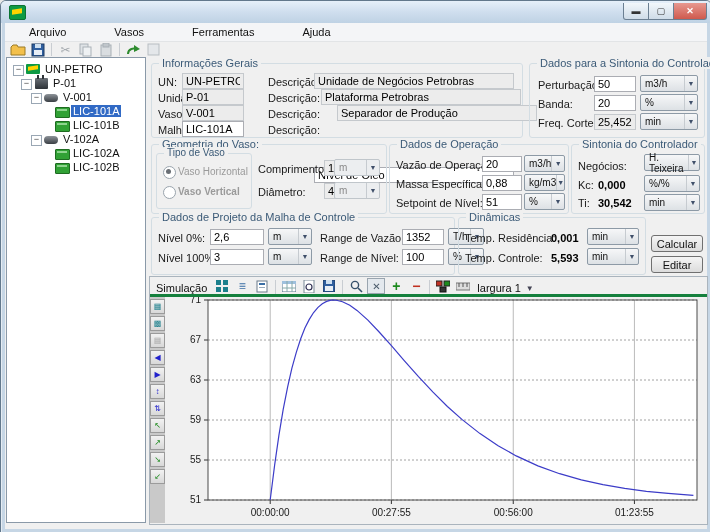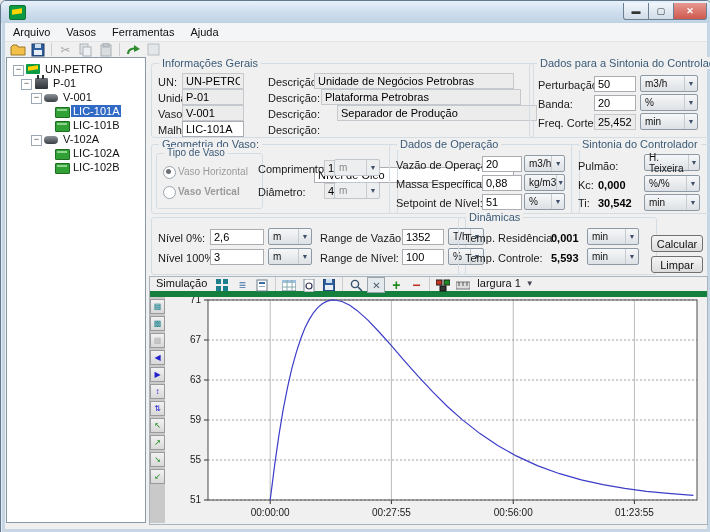--- a/index.html
+++ b/index.html
@@ -12,57 +12,57 @@
   .app-icon::after{content:"";position:absolute;left:2px;top:3px;width:10px;height:5px;background:#ffd400;transform:skewY(-8deg);}
   .winbtns{position:absolute;right:4px;top:2px;display:flex;}
   .wbtn{height:16px;border:1px solid #6b7f92;border-top:none;display:flex;align-items:center;justify-content:center;
     font-size:9px;color:#333;background:linear-gradient(#f2f7fb,#cfdce8);}
   .wbtn.min{width:24px;border-radius:0 0 0 3px;}
   .wbtn.max{width:24px;border-left:none;}
   .wbtn.close{width:32px;border-left:none;border-radius:0 0 3px 0;background:linear-gradient(#e79890,#cf5a4e);color:#fff;font-weight:bold;}
   .client{position:absolute;left:4px;top:22px;width:702px;height:506px;background:#f0f0f0;}
   
   .menubar{position:absolute;left:0;top:0;width:100%;height:18px;background:#f4f5f7;display:flex;align-items:center;border-bottom:1px solid #e2e4e6;}
-  .menu-item{padding:2px 8px;font-size:11px;color:#111;}
+  .menu-item{padding:2px 24px;font-size:11px;color:#111;}
   .toolbar{position:absolute;left:0;top:18px;width:100%;height:17px;display:flex;align-items:center;gap:3px;padding-left:4px;}
   .tico{width:17px;height:15px;display:flex;align-items:center;justify-content:center;}
   .tsep{width:1px;height:13px;background:#c9cdd2;margin:0 2px;}
   
   .treepanel{position:absolute;left:1px;top:34px;width:138px;height:464px;background:#fff;border:1px solid #8a99a8;}
   .titem{position:absolute;height:13px;font-size:11px;color:#111;white-space:nowrap;}
   .titem .tlabel{padding:0 2px;}
   .titem.sel .tlabel{background:#316ac5;color:#fff;}
   .ebox{position:absolute;width:9px;height:9px;background:#fff;border:1px solid #9aa7b4;font-size:9px;line-height:7px;text-align:center;color:#444;}
   .flagicon{position:absolute;width:14px;height:10px;background:#0d9a44;border-radius:1px;}
   .flagicon::after{content:"";position:absolute;left:2px;top:2px;width:10px;height:4px;background:#ffd400;transform:skewY(-8deg);}
   .platicon{position:absolute;width:13px;height:11px;background:linear-gradient(#6a7077,#2e3338);border-radius:1px;}
   .platicon::after{content:"";position:absolute;left:2px;top:-3px;width:2px;height:4px;background:#2e3338;box-shadow:5px 0 0 #2e3338;}
   .vesicon{position:absolute;width:14px;height:8px;background:linear-gradient(#8d9399,#3a3f44);border-radius:4px;}
   .loopicon{position:absolute;width:13px;height:9px;background:#31a135;border:1px solid #1e6b21;border-radius:1px;}
   .loopicon::after{content:"";position:absolute;left:1px;top:1px;width:10px;height:2px;background:#8fd48f;}
   
-  .gbox{position:absolute;border:1px solid #d3dde3;border-radius:3px;padding-left:11px;}
+  .gbox{position:absolute;border:1px solid #d3dde3;border-radius:3px;}
   .cap{position:absolute;top:-7px;left:7px;background:#f0f0f0;padding:0 3px;font-size:11px;color:#3b5a77;white-space:nowrap;}
   .lbl{position:absolute;font-size:11px;color:#1a1a1a;white-space:nowrap;}
   .bval{position:absolute;font-size:11px;font-weight:bold;color:#000;white-space:nowrap;}
   .txt{position:absolute;height:16px;box-sizing:border-box;border:1px solid #abadb3;background:#fff;
     font-family:"Liberation Sans",sans-serif;font-size:11px;padding:0 3px;color:#000;}
   .txt.dis{background:#ececec;border-color:#c5c9cd;}
   .combo{position:absolute;height:17px;box-sizing:border-box;border:1px solid #8d9aa6;border-radius:2px;
     background:linear-gradient(#f6f7f8,#dde1e5);display:flex;align-items:center;font-size:10px;color:#111;padding-left:4px;}
   .combo .arr{margin-left:auto;width:12px;align-self:stretch;display:flex;align-items:center;justify-content:center;
     font-size:7px;color:#40506a;border-left:1px solid #c6cbd0;}
   .combo.dis{color:#8a8a8a;background:#eceef0;border-color:#c0c6cb;}
   .radio{position:absolute;width:11px;height:11px;border:1px solid #9aa4ad;border-radius:50%;background:#fff;}
   .radio.on::after{content:"";position:absolute;left:2px;top:2px;width:5px;height:5px;border-radius:50%;background:#6a6f75;}
   .btn{position:absolute;box-sizing:border-box;border:1px solid #707070;border-radius:3px;
     background:linear-gradient(#f5f5f5,#dcdcdc);font-size:11px;color:#111;display:flex;align-items:center;justify-content:center;}
   
   .chartpanel{position:absolute;left:144px;top:253px;width:557px;height:247px;background:#f0f0f0;border:1px solid #aab4bd;}
-  .ctoolbar{position:absolute;left:0;top:0;width:100%;height:20px;display:flex;align-items:flex-start;gap:2px;padding-left:6px;border-bottom:6px solid #15803d;box-sizing:border-box;}
+  .ctoolbar{position:absolute;left:0;top:0;width:100%;height:20px;display:flex;align-items:flex-end;gap:2px;padding-left:6px;border-bottom:3px solid #15803d;box-sizing:border-box;}
   .ctlabel{font-size:11px;color:#111;margin-right:4px;}
   .cbtn{width:18px;height:16px;display:flex;align-items:center;justify-content:center;font-size:12px;}
   .cbtn.pressed{border:1px solid #9aa5af;background:#e4e9ee;box-sizing:border-box;}
   .csep{width:1px;height:14px;background:#c9cdd2;margin:0 2px;}
   .widthcombo{display:flex;align-items:center;font-size:11px;color:#111;padding:0 3px;}
   .widtharrow{font-size:8px;color:#445;margin-left:5px;}
   .vstrip{position:absolute;left:0;top:20px;width:15px;height:226px;background:#c9c9c9;display:flex;flex-direction:column;align-items:center;padding-top:2px;gap:2px;box-sizing:border-box;}
   .vbtn{width:13px;height:13px;border:1px solid #9b9b9b;background:linear-gradient(#f2f2f2,#d8d8d8);
     display:flex;align-items:center;justify-content:center;font-size:8px;line-height:8px;}
   #chart-svg{position:absolute;left:15px;top:20px;}
@@ -255,40 +255,41 @@
       <span class="lbl" style="left:6px;top:52px;">Setpoint de Nível:</span>
       <input class="txt" style="left: 92px; top: 49px; width: 40px;" value="51">
       <div class="combo" style="left:134px;top:48px;width:41px;">
           <span>%</span>
           <span class="arr">▼</span>
         </div>
     </div>
 
     <div class="gbox" style="left:566px;top:121px;width:132px;height:68px;">
       <span class="cap">Sintonia do Controlador</span>
-      <span class="lbl" style="left:6px;top:15px;">Pulmão:</span>
+      <span class="lbl" style="left:6px;top:15px;">Negócios:</span>
       <div class="combo" style="left:72px;top:9px;width:56px;">
           <span>H. Teixeira</span>
           <span class="arr">▼</span>
         </div>
       <span class="lbl" style="left:6px;top:34px;">Kc:</span>
       <span class="bval" style="left:26px;top:34px;">0,000</span>
       <div class="combo" style="left:72px;top:30px;width:56px;">
           <span>%/%</span>
           <span class="arr">▼</span>
         </div>
       <span class="lbl" style="left:6px;top:52px;">Ti:</span>
       <span class="bval" style="left:26px;top:52px;">30,542</span>
       <div class="combo" style="left:72px;top:49px;width:56px;">
           <span>min</span>
           <span class="arr">▼</span>
         </div>
     </div>
 
     <div class="gbox" style="left:146px;top:194px;width:302px;height:56px;">
+      <span class="cap">Dados de Projeto da Malha de Controle</span>
       <span class="lbl" style="left:6px;top:14px;">Nível 0%:</span>
       <input class="txt" style="left: 58px; top: 11px; width: 54px;" value="2,6">
       <div class="combo" style="left:116px;top:10px;width:44px;">
           <span>m</span>
           <span class="arr">▼</span>
         </div>
       <span class="lbl" style="left:6px;top:34px;">Nível 100%:</span>
       <input class="txt" style="left: 58px; top: 31px; width: 54px;" value="3">
       <div class="combo" style="left:116px;top:30px;width:44px;">
           <span>m</span>
@@ -319,21 +320,21 @@
         </div>
       <span class="lbl" style="left:6px;top:34px;">Temp. Controle:</span>
       <span class="bval" style="left:92px;top:34px;">5,593</span>
       <div class="combo" style="left:128px;top:30px;width:52px;">
           <span>min</span>
           <span class="arr">▼</span>
         </div>
     </div>
 
     <div class="btn" style="left:646px;top:212px;width:52px;height:17px;">Calcular</div>
-    <div class="btn" style="left:646px;top:233px;width:52px;height:17px;">Limpar</div>
+    <div class="btn" style="left:646px;top:233px;width:52px;height:17px;">Editar</div>
 
     <div class="chartpanel">
       <div class="ctoolbar">
         <span class="ctlabel">Simulação</span>
         <span class="cbtn">
             <svg width="13" height="12">
               <rect x="0" y="0" width="5" height="5" fill="#1b7f8c"></rect>
               <rect x="7" y="0" width="5" height="5" fill="#1b7f8c"></rect>
               <rect x="0" y="7" width="5" height="5" fill="#1b7f8c"></rect>
               <rect x="7" y="7" width="5" height="5" fill="#1b7f8c"></rect>

